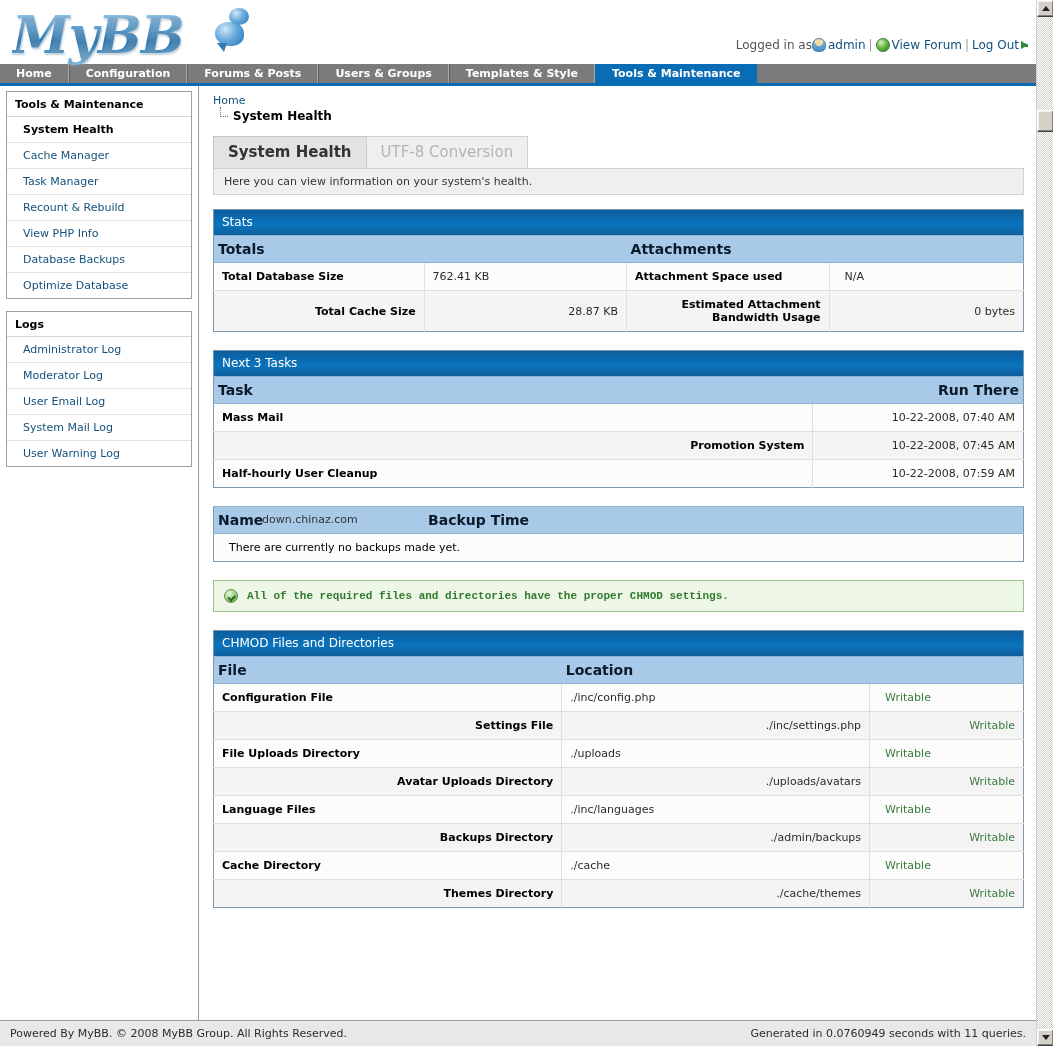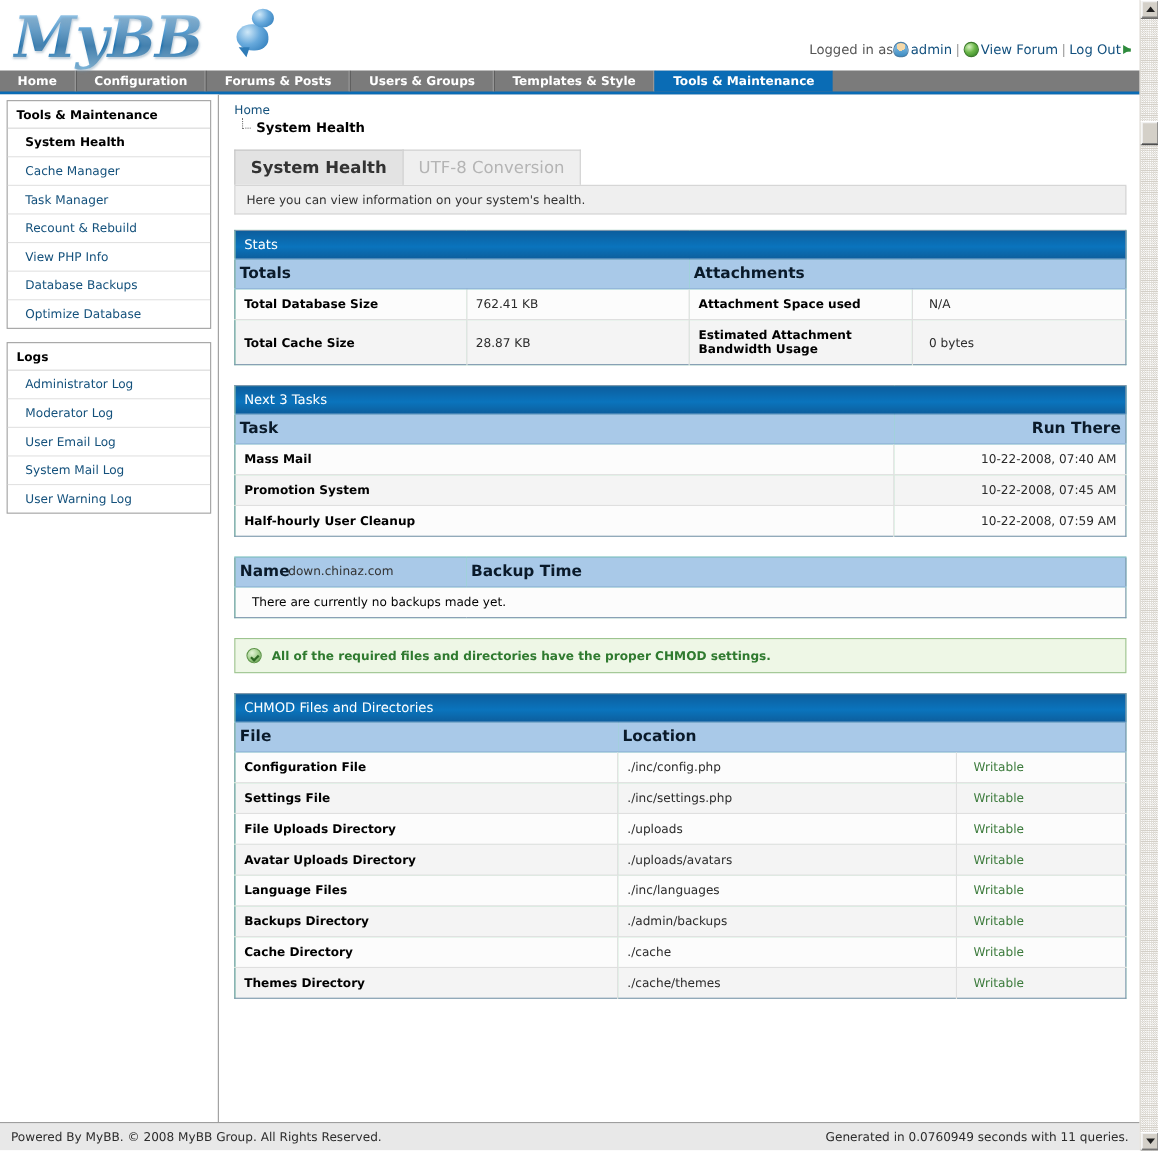--- a/index.html
+++ b/index.html
@@ -276,21 +276,21 @@
     border-right: 1px solid #dfdfdf;
     vertical-align: middle;
     background: #fcfcfc;
     word-wrap: break-word;
   }
   .tbl tr:last-child td.cell { border-bottom: none; }
   .tbl td.cell.lbl { font-weight: bold; color: #000; }
   .tbl td.cell.val { color: #2b2b2b; }
   .tbl td.cell.noright { border-right: none; padding-left: 15px; }
   .alt1 { background: #fcfcfc !important; }
-  .alt2 { background: #f4f4f4 !important; }
+  .alt2 { background: #f4f4f4 !important; text-align: right; }
   .right { text-align: right; }
   .writable { color: #3b7a3b; }
 
   .watermark {
     position: absolute;
     left: 262px; top: 513px;
     font-size: 11px;
     color: #333;
     font-family: "DejaVu Sans", "Liberation Sans", sans-serif;
     pointer-events: none;
@@ -301,20 +301,21 @@
     border: 1px solid #9dc48f;
     background: #eef7e6;
     padding: 8px 10px;
     font-size: 11px;
     font-weight: bold;
     color: #2f7a2f;
     display: flex;
     align-items: center;
     gap: 9px;
     margin: 0 0 18px 0;
+    font-family: Liberation Mono, monospace;
   }
   .ok-icon {
     width: 14px; height: 14px;
     border-radius: 50%;
     background: radial-gradient(circle at 35% 30%, #e5f5d8 0%, #9ccb86 55%, #4e8a3c 100%);
     border: 1px solid #5d9448;
     position: relative;
     flex: 0 0 auto;
   }
   .ok-icon:after {

